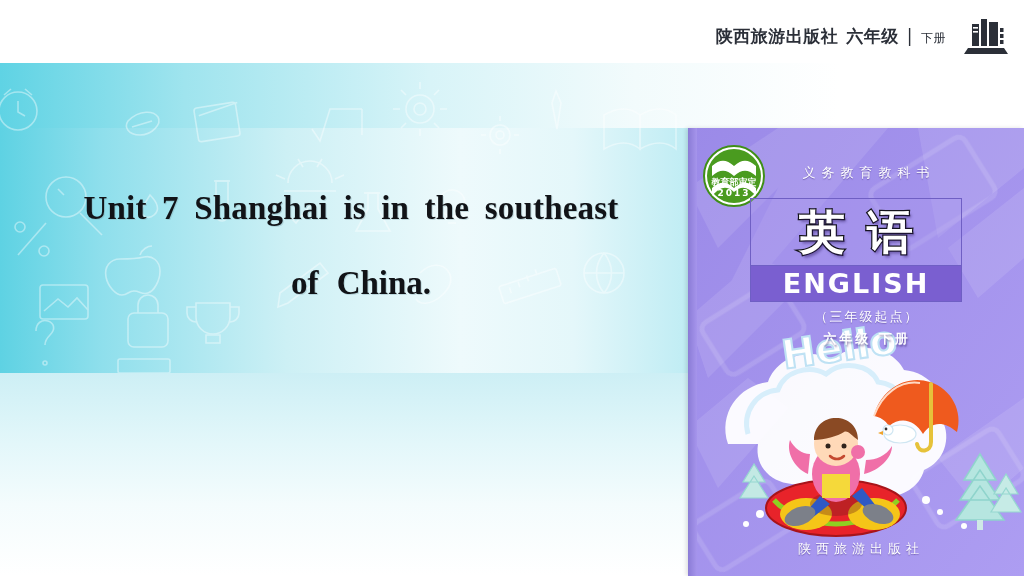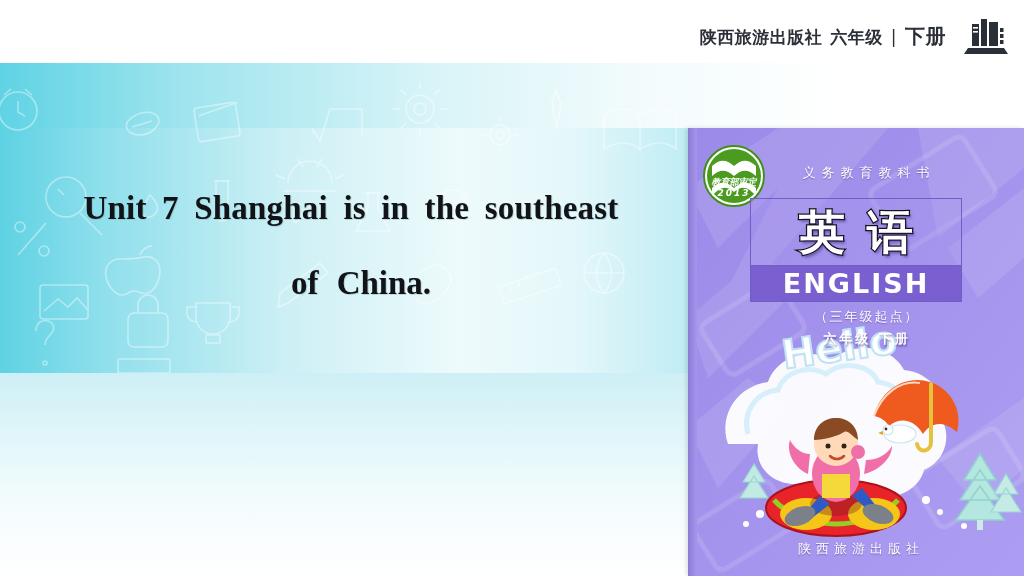--- a/index.html
+++ b/index.html
@@ -23,21 +23,21 @@
     display:flex; align-items:center; gap:18px;
   }
   .pub-line {
     font-family:"DejaVu Sans", sans-serif;
     font-size:17px; font-weight:bold; color:#2b2f38;
     letter-spacing:.5px; white-space:nowrap;
     display:flex; align-items:baseline; gap:8px;
   }
   .pub-line .bar { font-weight:normal; color:#2b2f38; }
   .pub-line .seg2 { font-weight:bold; }
-  .pub-line .seg3 { font-weight:bold; font-size:20px; }
+  .pub-line .seg3 { font-weight:normal; font-size:12px; }
   .book-icon { width:44px; height:40px; display:block; }
 
   
   .band-top {
     position:absolute; left:0; top:63px; width:1024px; height:65px;
     background:linear-gradient(90deg,#5fd3e4 0%, #9fe4ee 18%, #d8f4f8 42%, #f2fbfc 62%, #ffffff 82%, #ffffff 100%);
     z-index:5;
   }
   .band-main {
     position:absolute; left:0; top:128px; width:1024px; height:245px;
@@ -94,21 +94,21 @@
   .book-spine {
     position:absolute; left:0; top:0; width:9px; height:100%;
     background:linear-gradient(90deg,#8a7bd6,#a695ec);
     z-index:3;
   }
   .book-bg-shapes { position:absolute; inset:0; z-index:1; }
   .book-bg-shapes svg { width:100%; height:100%; display:block; }
 
   
   .seal {
-    position:absolute; left:14px; top:16px; width:64px; height:64px; z-index:6;font-style:italic;
+    position:absolute; left:14px; top:16px; width:64px; height:64px; z-index:6;
   }
   .seal svg { width:100%; height:100%; display:block; }
 
   
   .ywjy {
     position:absolute; left:0; right:0; top:36px; z-index:6;
     text-align:center; padding-left:26px;
     font-family:"DejaVu Sans", sans-serif;
     font-size:13px; color:#ffffff; letter-spacing:6px;
     text-shadow:0 1px 1px rgba(60,40,120,.5);

